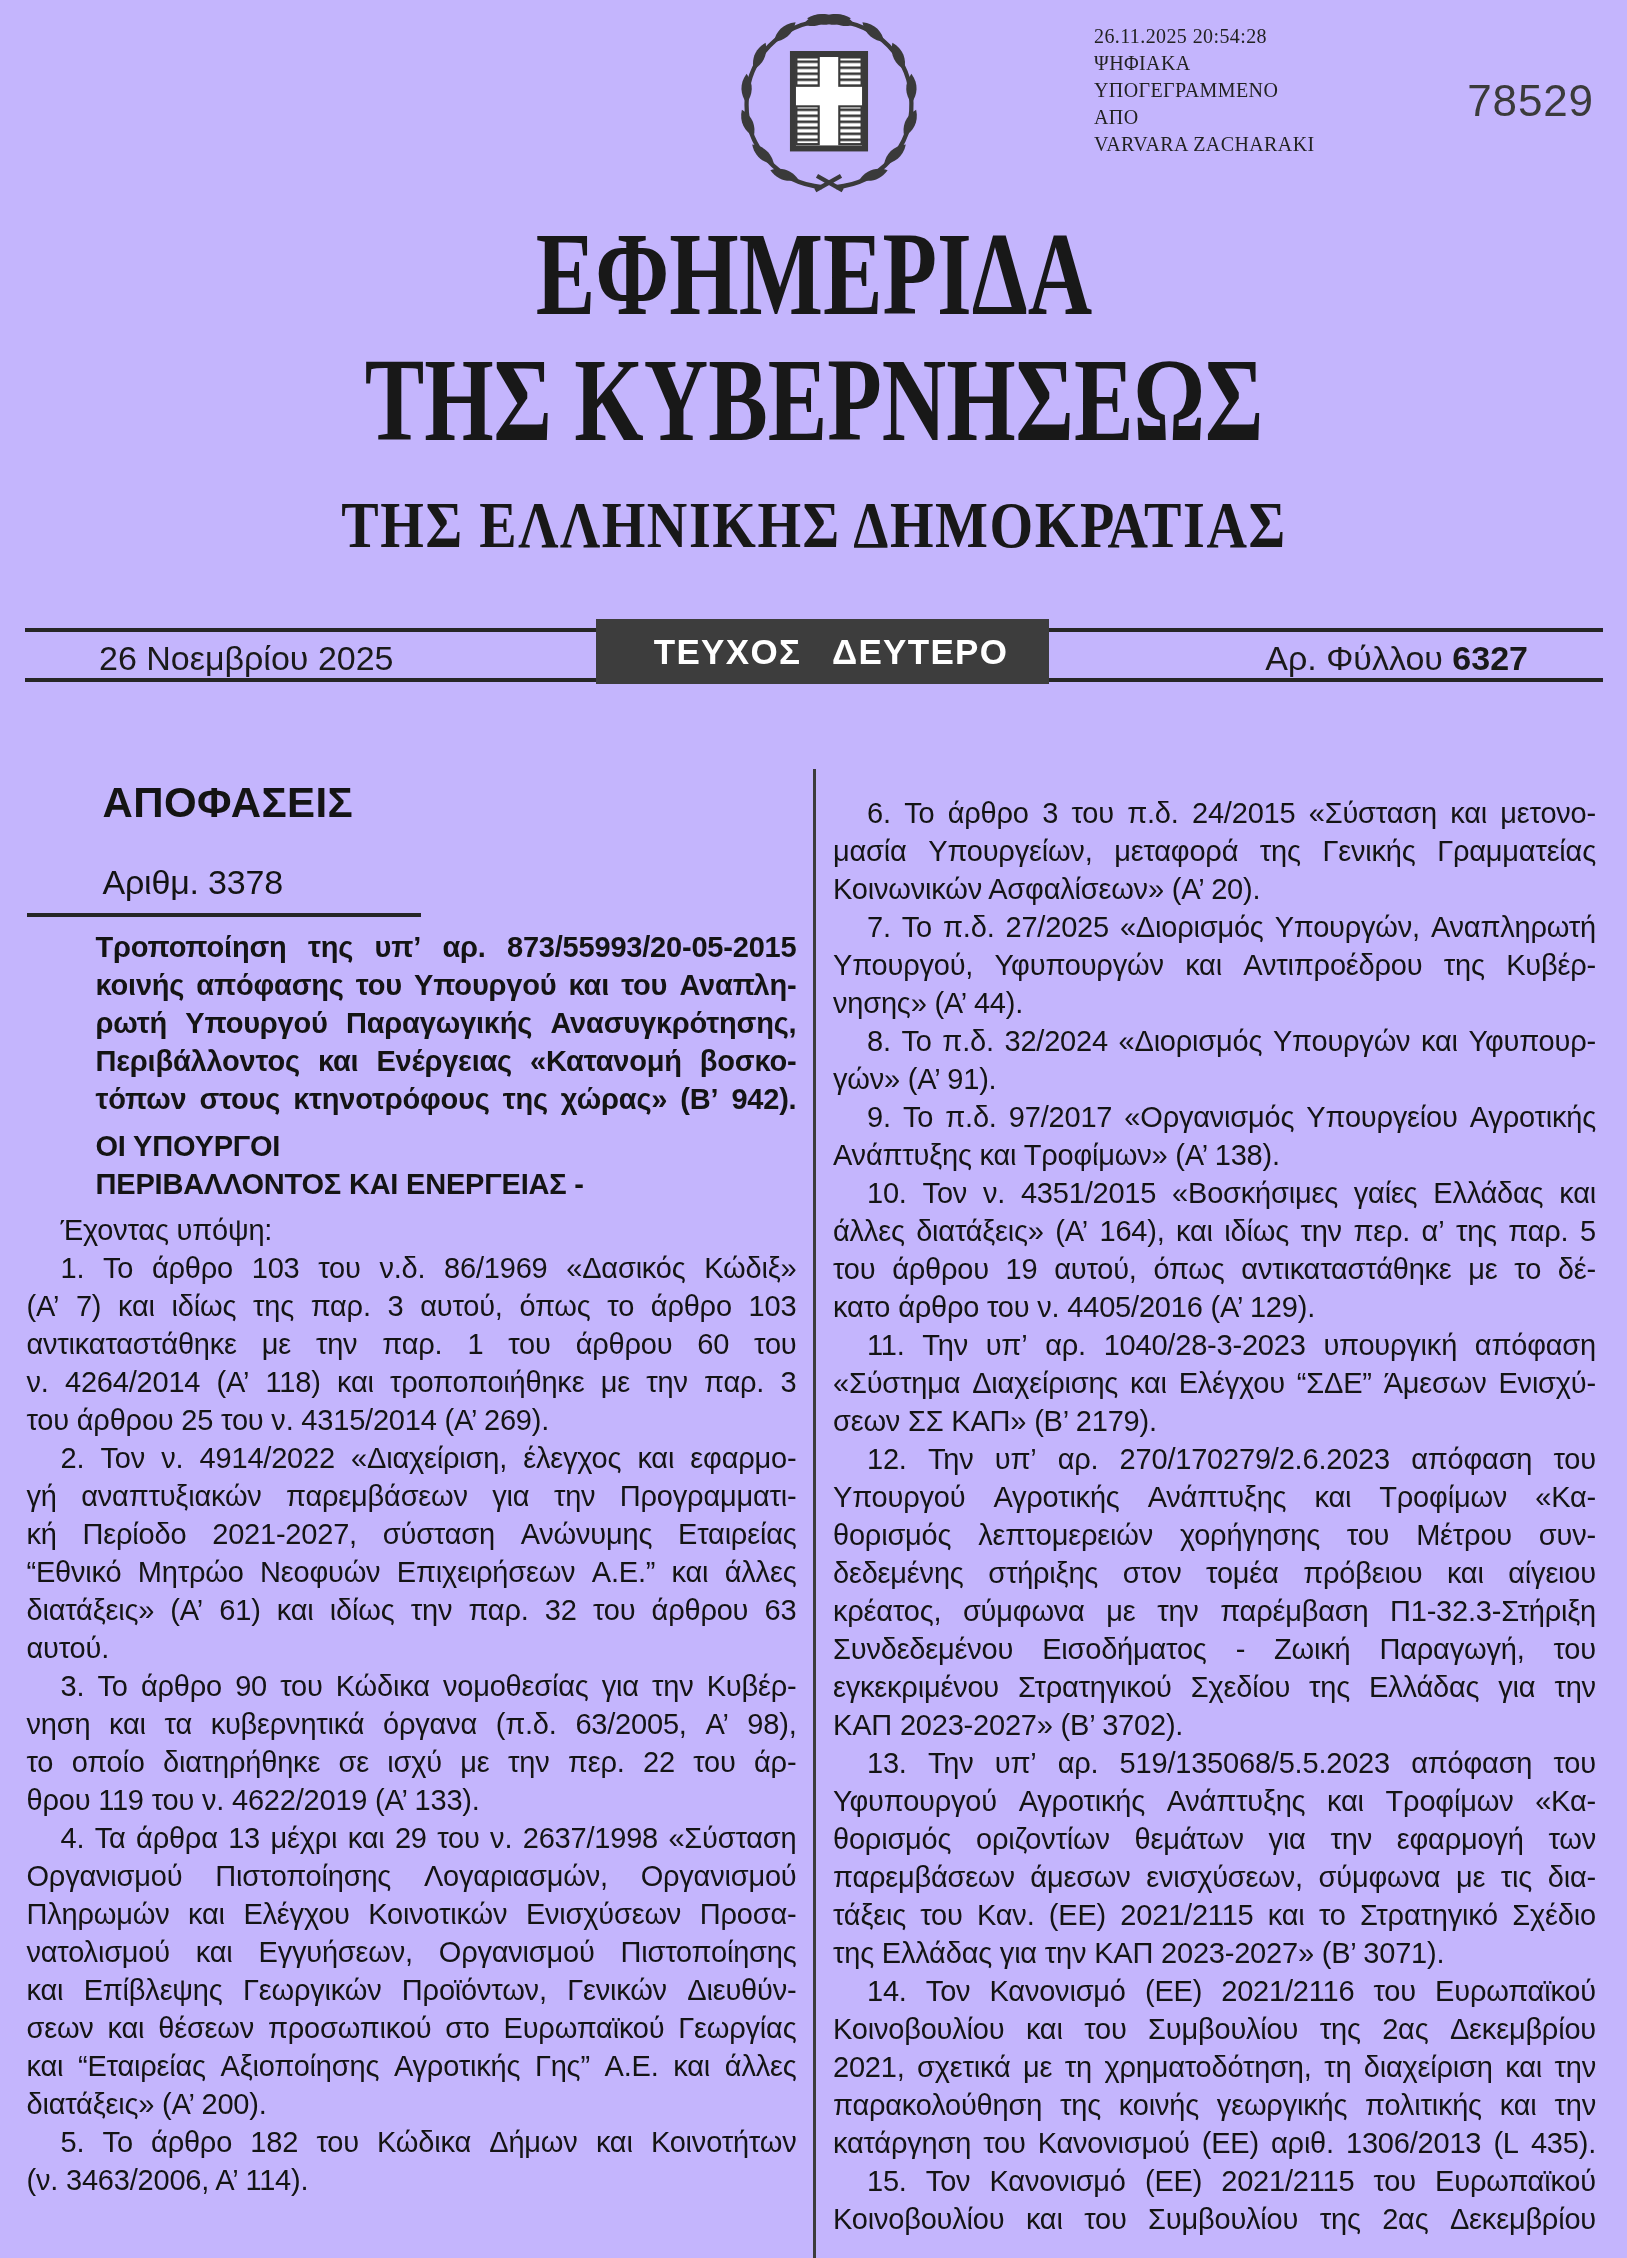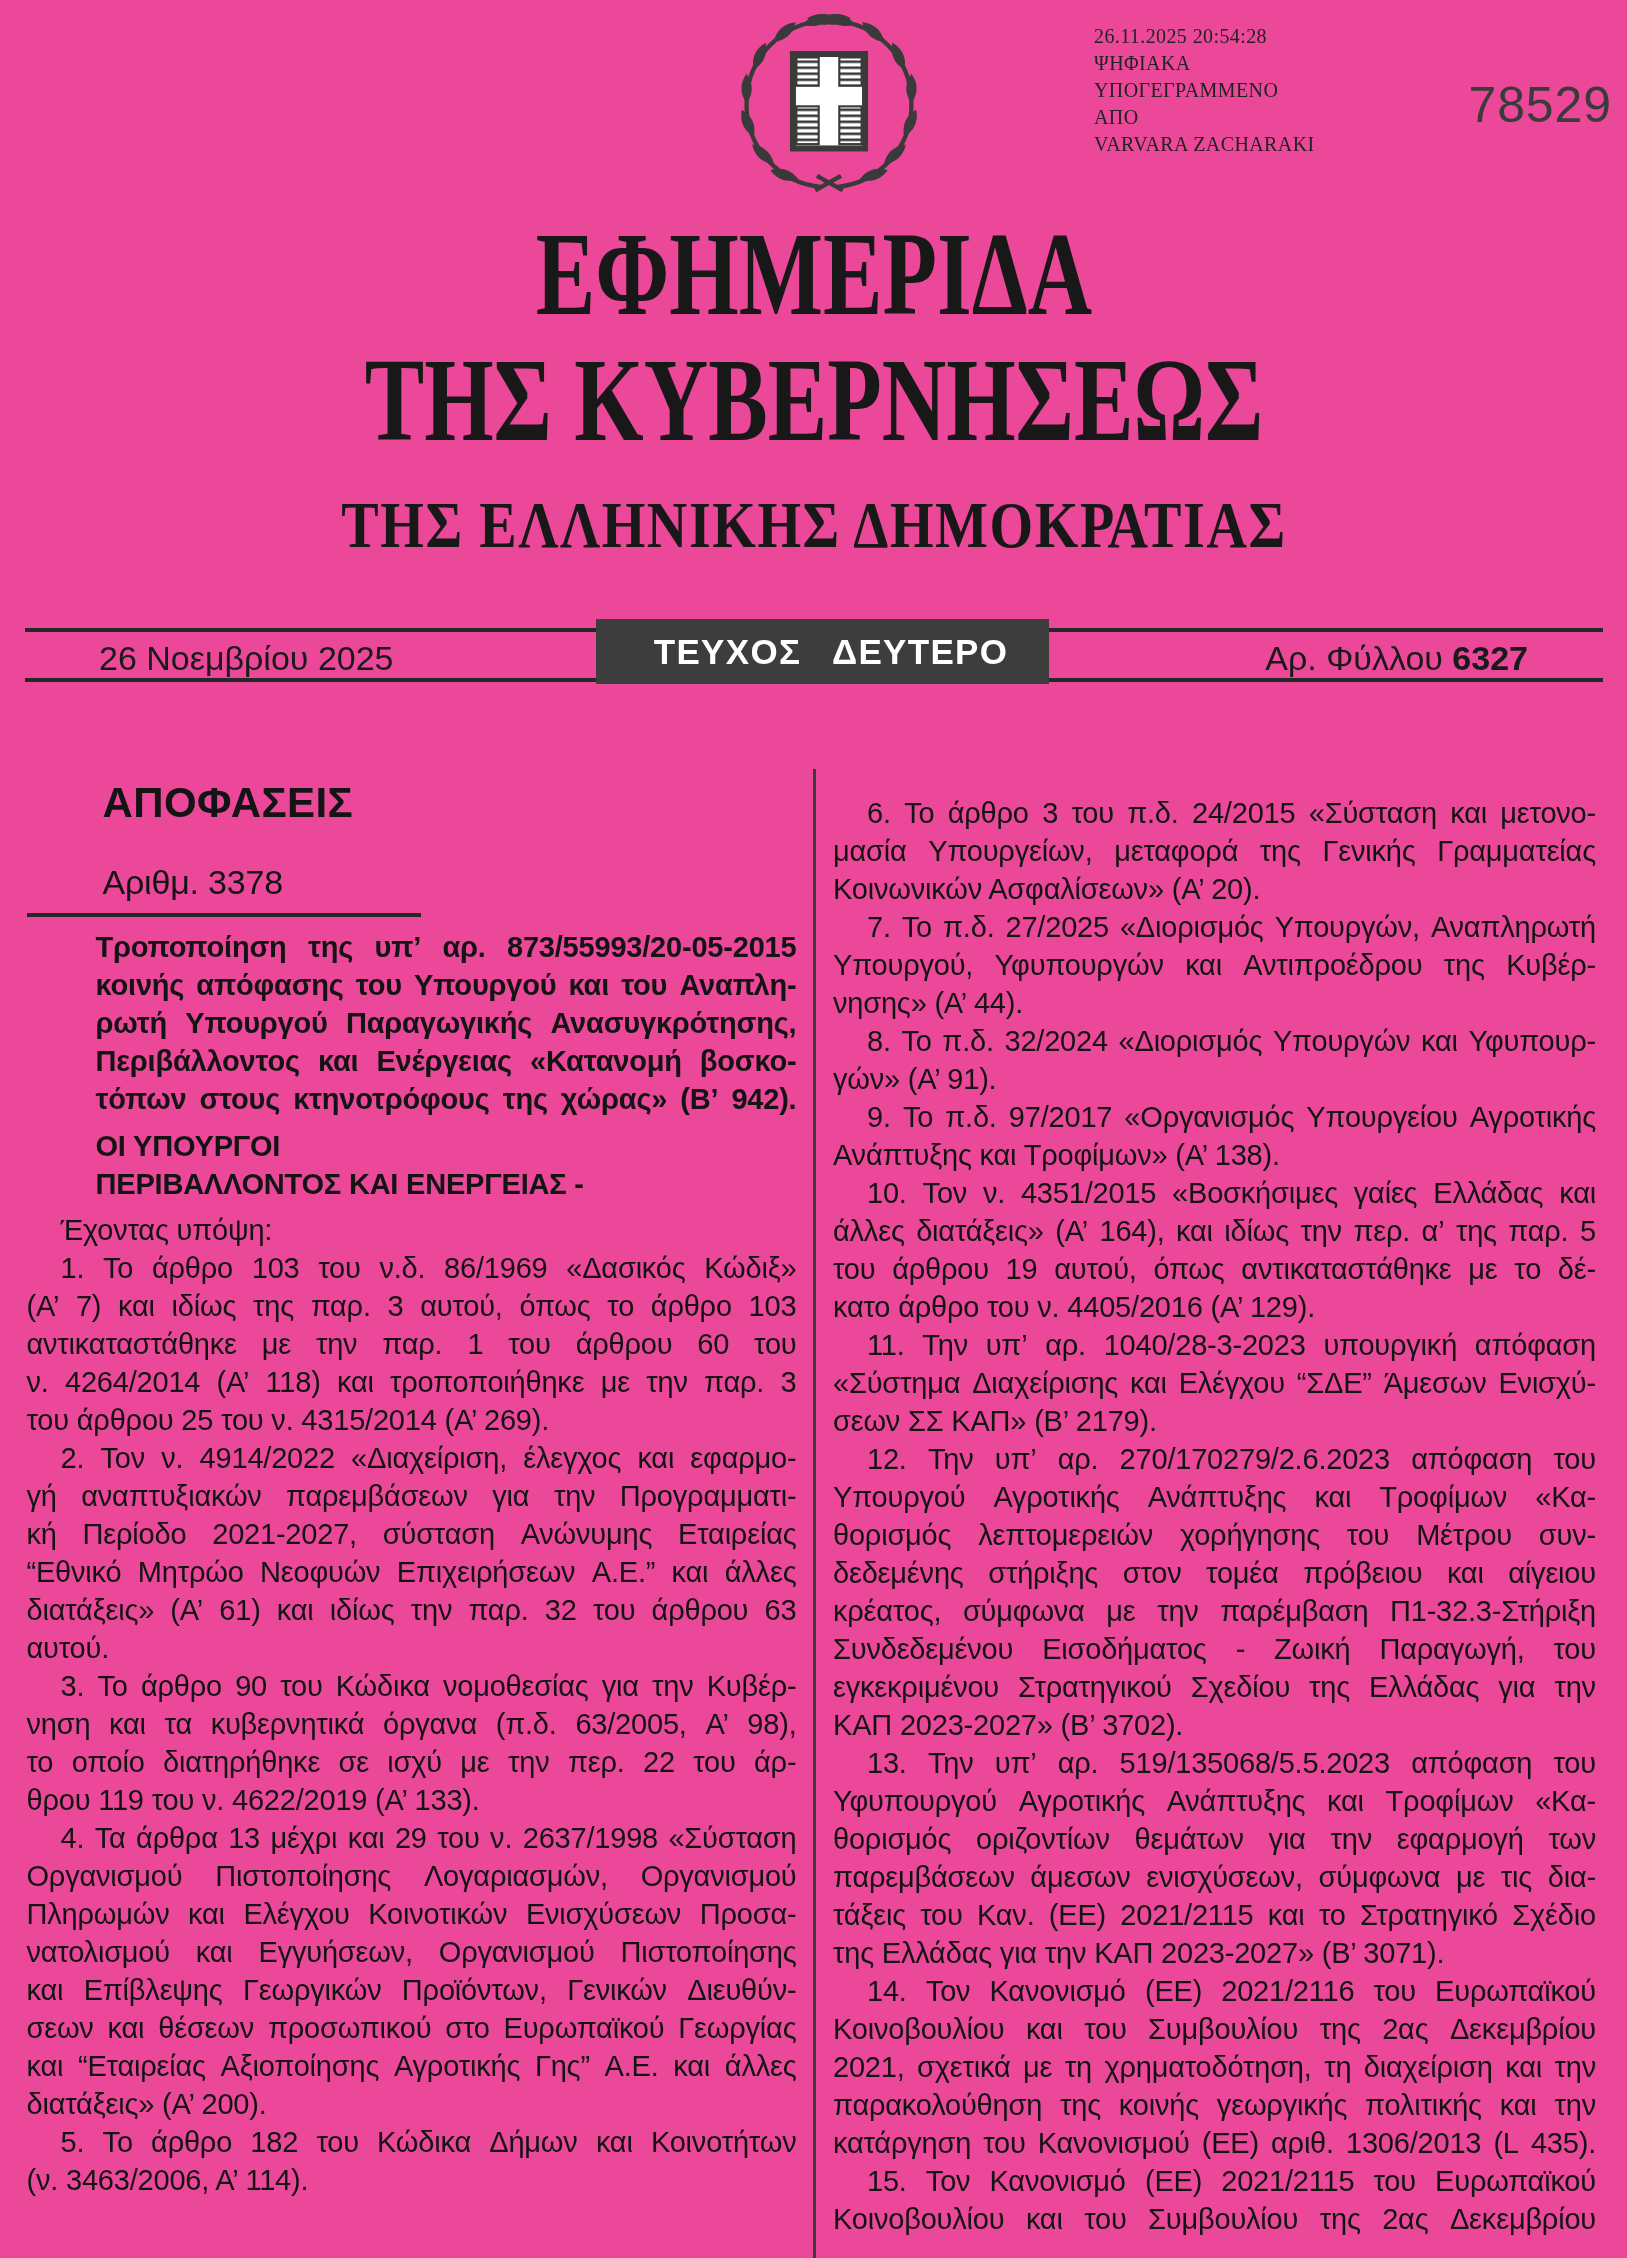--- a/index.html
+++ b/index.html
@@ -1,30 +1,30 @@
 <!DOCTYPE html>
 <html lang="el" style="font-size:14px"><head>
 <meta charset="utf-8">
 <style>
   html,body{margin:0;padding:0;background:#d7d7d7;}
   .page{
     position:relative; width:1628px; height:2258px; margin:0 auto;
-    background:#ec4899; color:#161616; overflow:hidden;
+    background:#c4b5fd; color:#161616; overflow:hidden;
     font-family:"Liberation Sans","DejaVu Sans",sans-serif;
   }
   
   .emblem{position:absolute; left:726px; top:5.3px; width:206px; height:189px;}
   .sig{
     position:absolute; left:1094px; top:23px; width:371px;
     font-family:"Liberation Serif","DejaVu Serif",serif;
     font-size:20px; line-height:27px; color:#222; letter-spacing:0.4px;
   }
   .pagenum{
-    position:absolute; right:16px; top:76px;
-    font-size:50px; color:#3b3b3b; letter-spacing:0.9px;
+    position:absolute; right:34px; top:76px;
+    font-size:44px; color:#3b3b3b; letter-spacing:0.9px;
   }
   
   .mast{
     position:absolute; left:0; width:1628px; text-align:center;
     font-family:"Liberation Serif","DejaVu Serif",serif; font-weight:700; color:#181818;
     transform-origin:50% 0; white-space:nowrap;
   }
   .t1{top:206px; font-size:119px; transform:scaleX(.75);}
   .t2{top:332px; font-size:119px; transform:scaleX(.75);}
   .t3{top:487px; font-size:66px;  transform:scaleX(.85); letter-spacing:1.8px;}

